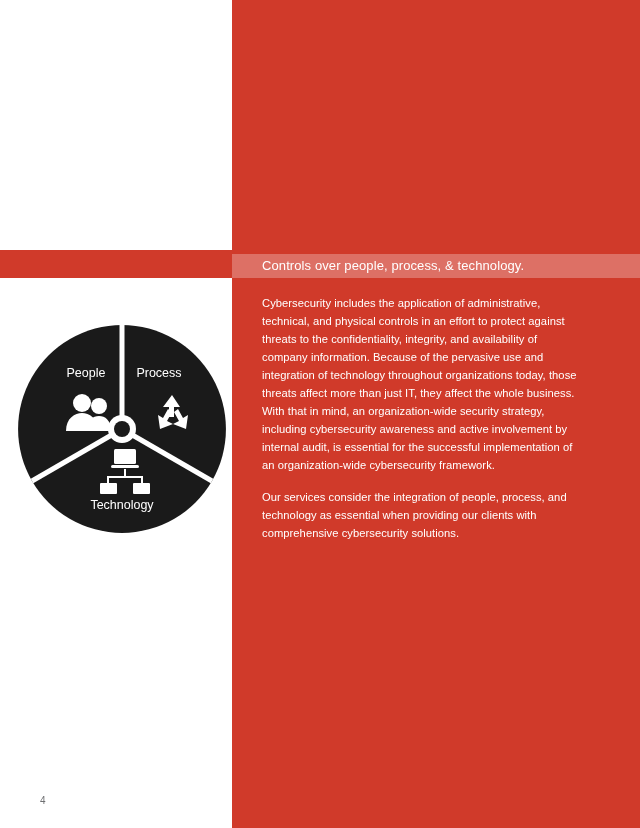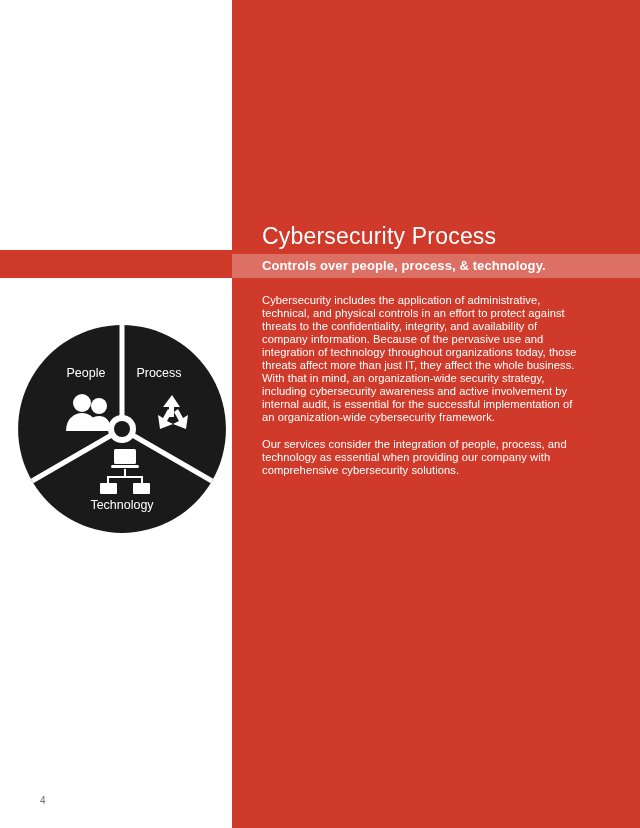--- a/index.html
+++ b/index.html
@@ -65,32 +65,31 @@
   }
   .subtitle-text {
     position: absolute;
     left: 262px;
     top: 256px;
     width: 370px;
     color: #ffffff;
     font-size: 13px;
     line-height: 20px;
     letter-spacing: 0.1px;
-    font-weight: bold;
   }
 
   
   .body-copy {
     position: absolute;
     left: 262px;
     top: 294px;
     width: 316px;
     color: #ffffff;
     font-size: 11.2px;
-    line-height: 13px;
+    line-height: 18px;
     letter-spacing: 0.05px;
   }
   .body-copy p {
     margin: 0 0 14px 0;
   }
   .body-copy p:last-child {
     margin-bottom: 0;
   }
 
   
@@ -120,28 +119,27 @@
   }
 </style>
 </head>
 <body>
 
 <div class="page">
 
   <div class="red-panel"></div>
   <div class="left-red-bar"></div>
 
-  <div class="title">Cybersecurity Process</div>
 
   <div class="subtitle-bar"></div>
   <div class="subtitle-text">Controls over people, process, &amp; technology.</div>
 
   <div class="body-copy">
     <p>Cybersecurity includes the application of administrative, technical, and physical controls in an effort to protect against threats to the confidentiality, integrity, and availability of company information. Because of the pervasive use and integration of technology throughout organizations today, those threats affect more than just IT, they affect the whole business. With that in mind, an organization-wide security strategy, including cybersecurity awareness and active involvement by internal audit, is essential for the successful implementation of an organization-wide cybersecurity framework.</p>
-    <p>Our services consider the integration of people, process, and technology as essential when providing our company with comprehensive cybersecurity solutions.</p>
+    <p>Our services consider the integration of people, process, and technology as essential when providing our clients with comprehensive cybersecurity solutions.</p>
   </div>
 
   <div class="diagram">
     <svg width="212" height="212" viewBox="0 0 212 212" xmlns="http://www.w3.org/2000/svg">
 
       <g>
 
         <path d="M106 106 L106 2 A104 104 0 0 0 16 158 Z" fill="#1a1a1a"></path>
 
         <path d="M106 106 L196 158 A104 104 0 0 0 106 2 Z" fill="#1a1a1a"></path>

